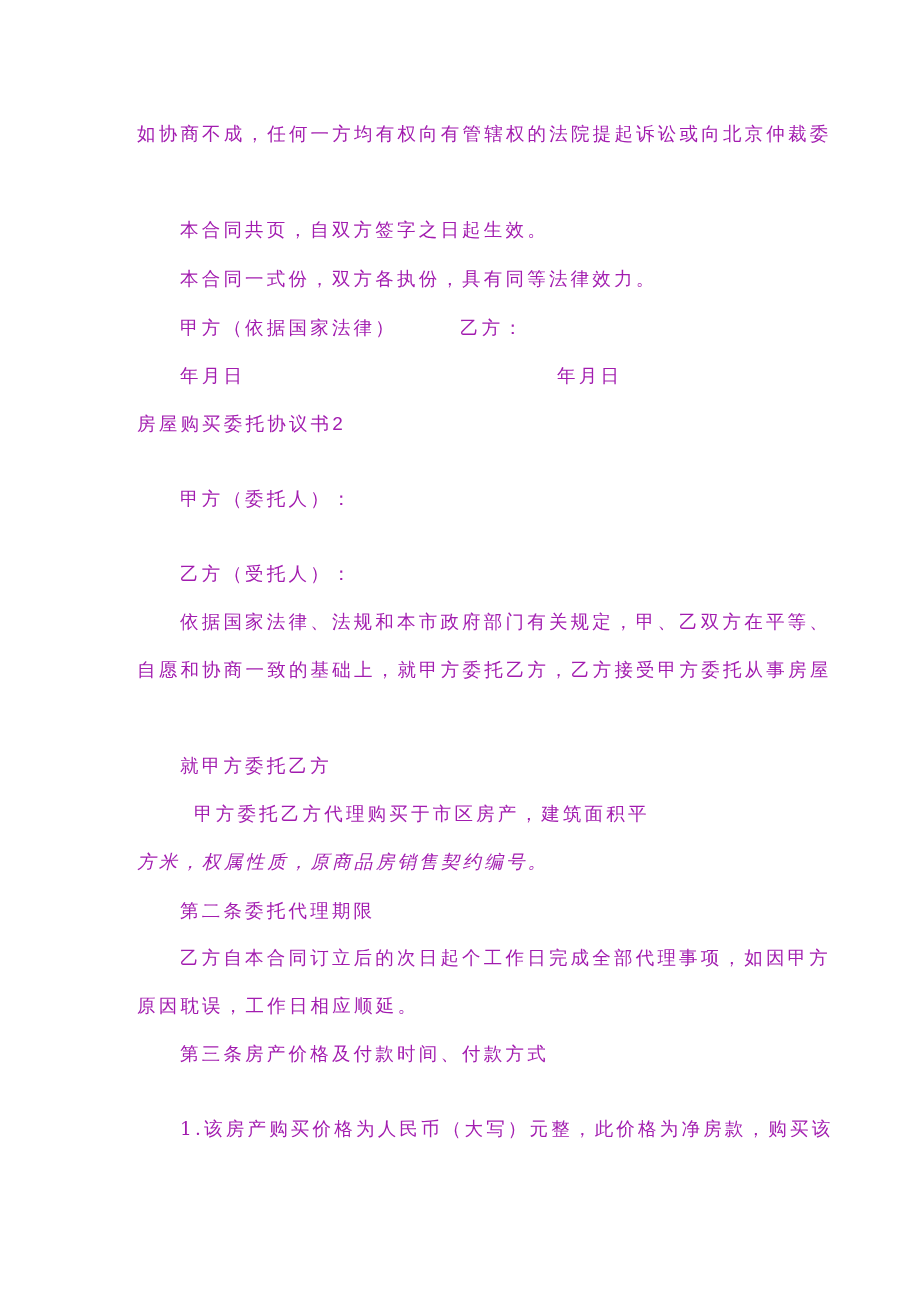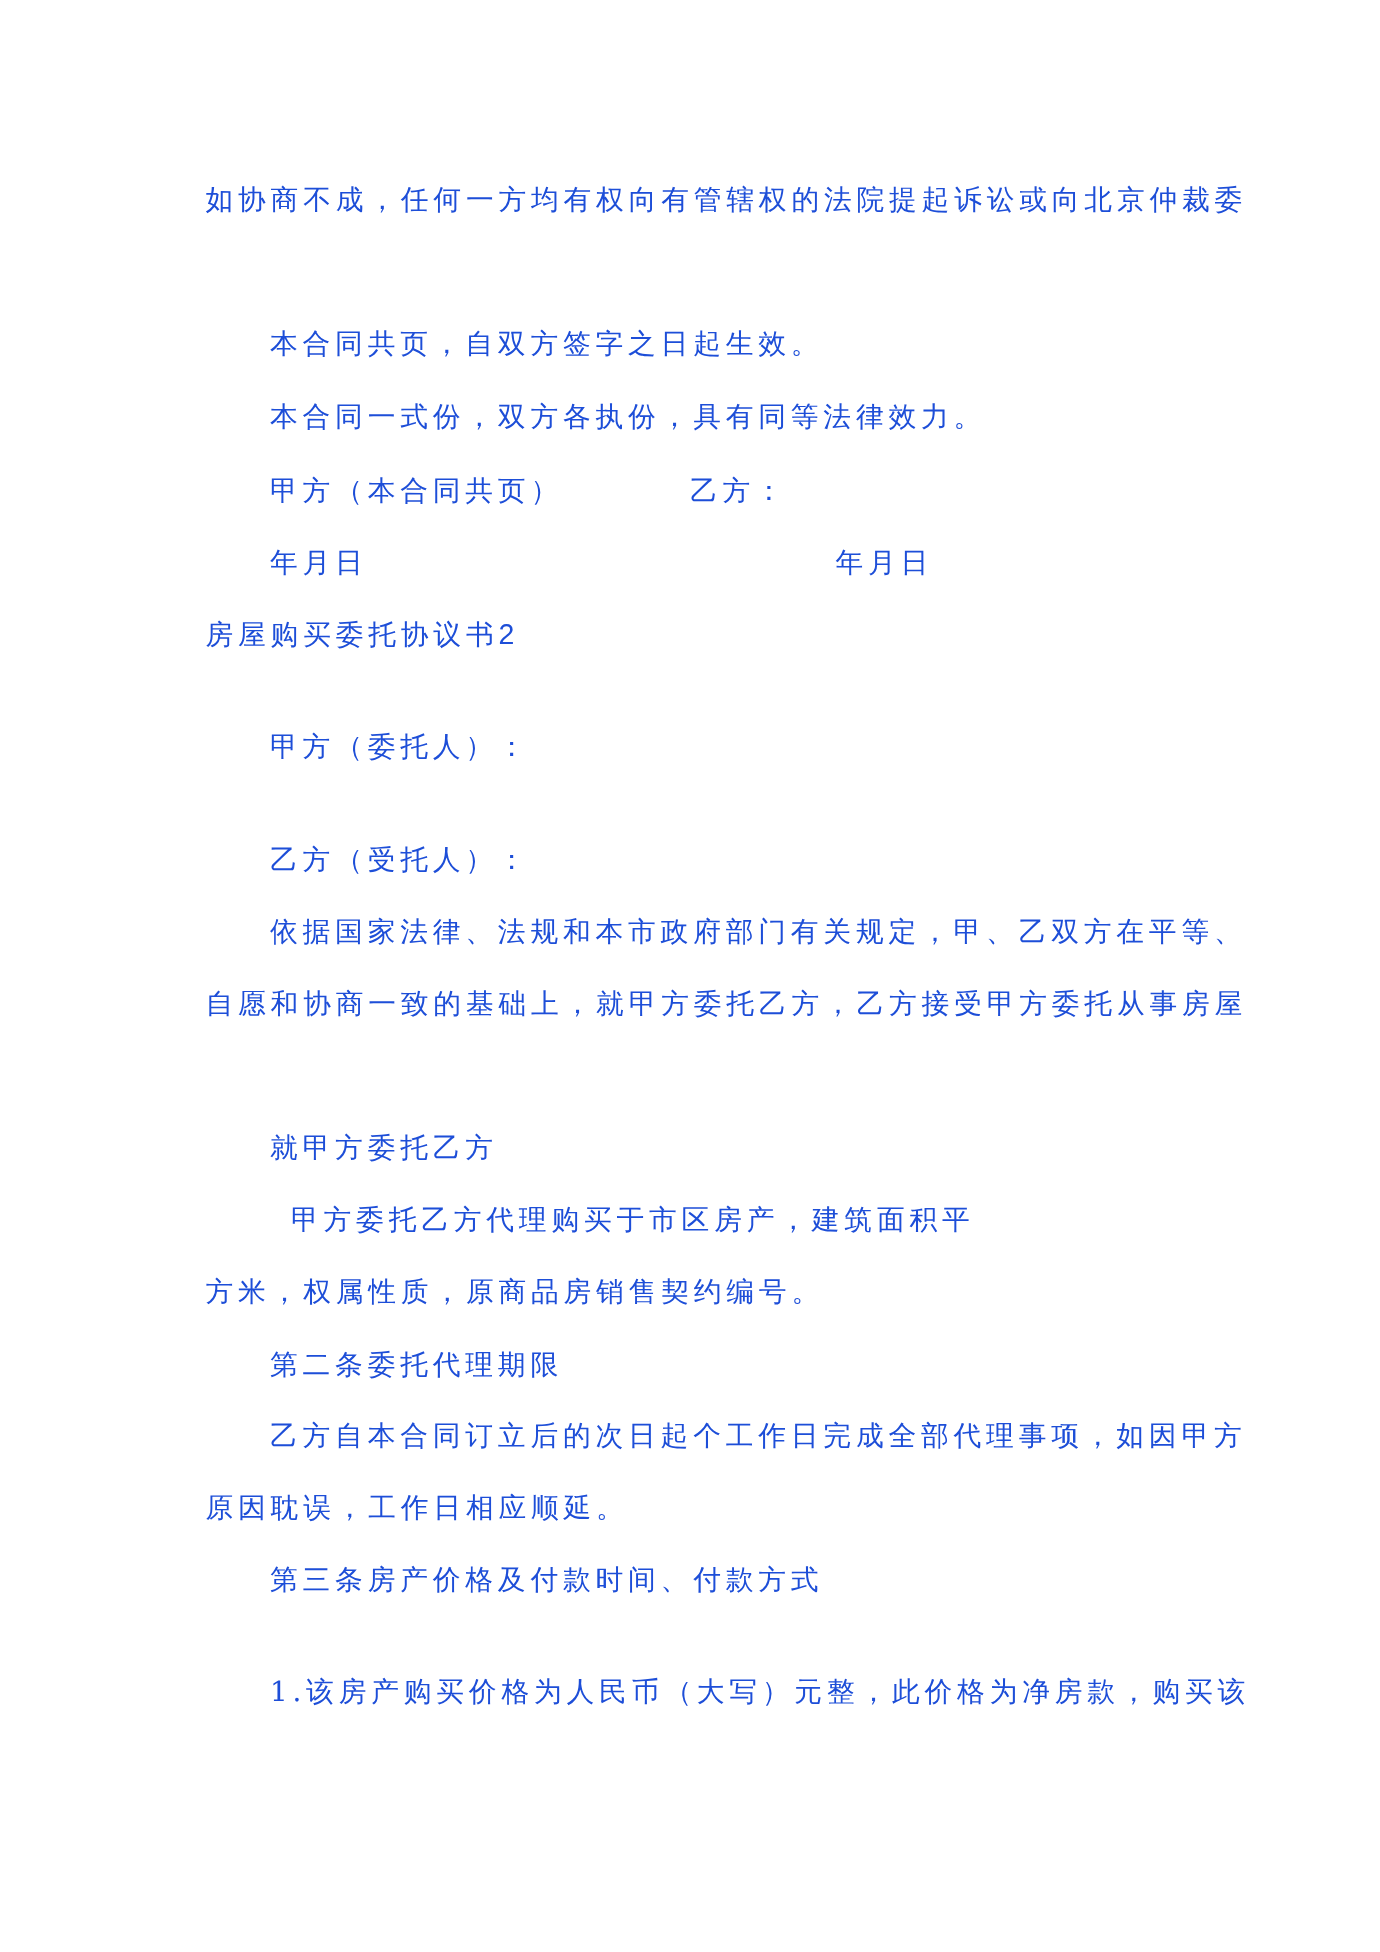--- a/index.html
+++ b/index.html
@@ -21,60 +21,60 @@
       width: 920px;
       height: 1301px;
       background: #ffffff;
     }
     .line {
       position: absolute;
       font-size: 18.5px;
       line-height: 24px;
       letter-spacing: 3.2px;
       white-space: nowrap;
-      color: #1d4ed8;
+      color: #a21caf;
     }
     .title-num {
       font-family: "Liberation Sans", sans-serif;
       font-size: 19px;
       letter-spacing: 0;
     }
   </style>
 </head>
 <body>
 
 <div class="page">
 
   <div class="line" style="left:137px; top:122px;">如协商不成，任何一方均有权向有管辖权的法院提起诉讼或向北京仲裁委</div>
 
   <div class="line" style="left:180px; top:218px;">本合同共页，自双方签字之日起生效。</div>
 
   <div class="line" style="left:180px; top:267px;">本合同一式份，双方各执份，具有同等法律效力。</div>
 
-  <div class="line" style="left:180px; top:316px;">甲方（本合同共页）</div>
+  <div class="line" style="left:180px; top:316px;">甲方（依据国家法律）</div>
   <div class="line" style="left:460px; top:316px;">乙方：</div>
 
   <div class="line" style="left:180px; top:364px;">年月日</div>
   <div class="line" style="left:557px; top:364px;">年月日</div>
 
   <div class="line" style="left:137px; top:412px;">
     <span>房屋购买委托协议书</span><span class="title-num">2</span>
   </div>
 
   <div class="line" style="left:180px; top:487px;">甲方（委托人）：</div>
 
   <div class="line" style="left:180px; top:562px;">乙方（受托人）：</div>
 
   <div class="line" style="left:180px; top:610px;">依据国家法律、法规和本市政府部门有关规定，甲、乙双方在平等、</div>
   <div class="line" style="left:137px; top:658px;">自愿和协商一致的基础上，就甲方委托乙方，乙方接受甲方委托从事房屋</div>
 
   <div class="line" style="left:180px; top:754px;">就甲方委托乙方</div>
 
   <div class="line" style="left:180px; top:802px;margin-left:14px;">甲方委托乙方代理购买于市区房产，建筑面积平</div>
-  <div class="line" style="left:137px; top:850px;">方米，权属性质，原商品房销售契约编号。</div>
+  <div class="line" style="left:137px; top:850px;font-style:italic;">方米，权属性质，原商品房销售契约编号。</div>
 
   <div class="line" style="left:180px; top:899px;">第二条委托代理期限</div>
 
   <div class="line" style="left:180px; top:946px;">乙方自本合同订立后的次日起个工作日完成全部代理事项，如因甲方</div>
   <div class="line" style="left:137px; top:994px;">原因耽误，工作日相应顺延。</div>
 
   <div class="line" style="left:180px; top:1042px;">第三条房产价格及付款时间、付款方式</div>
 
   <div class="line" style="left:180px; top:1117px;">1.该房产购买价格为人民币（大写）元整，此价格为净房款，购买该</div>
 

